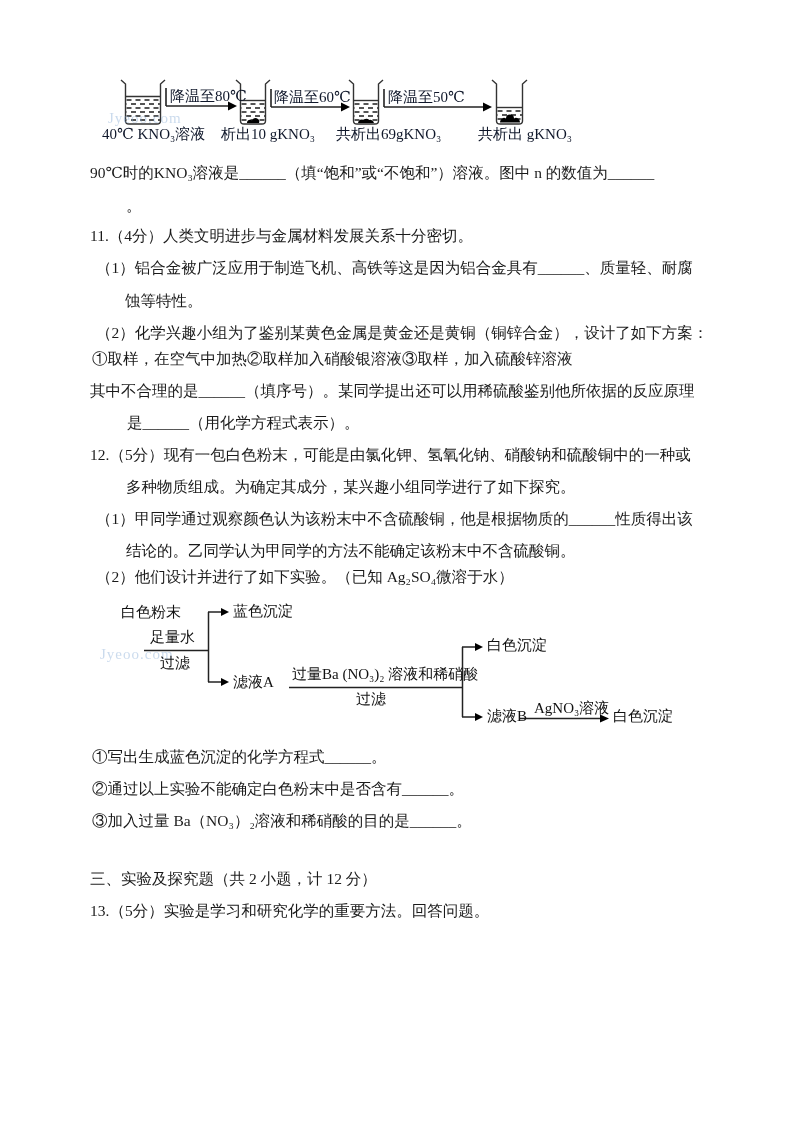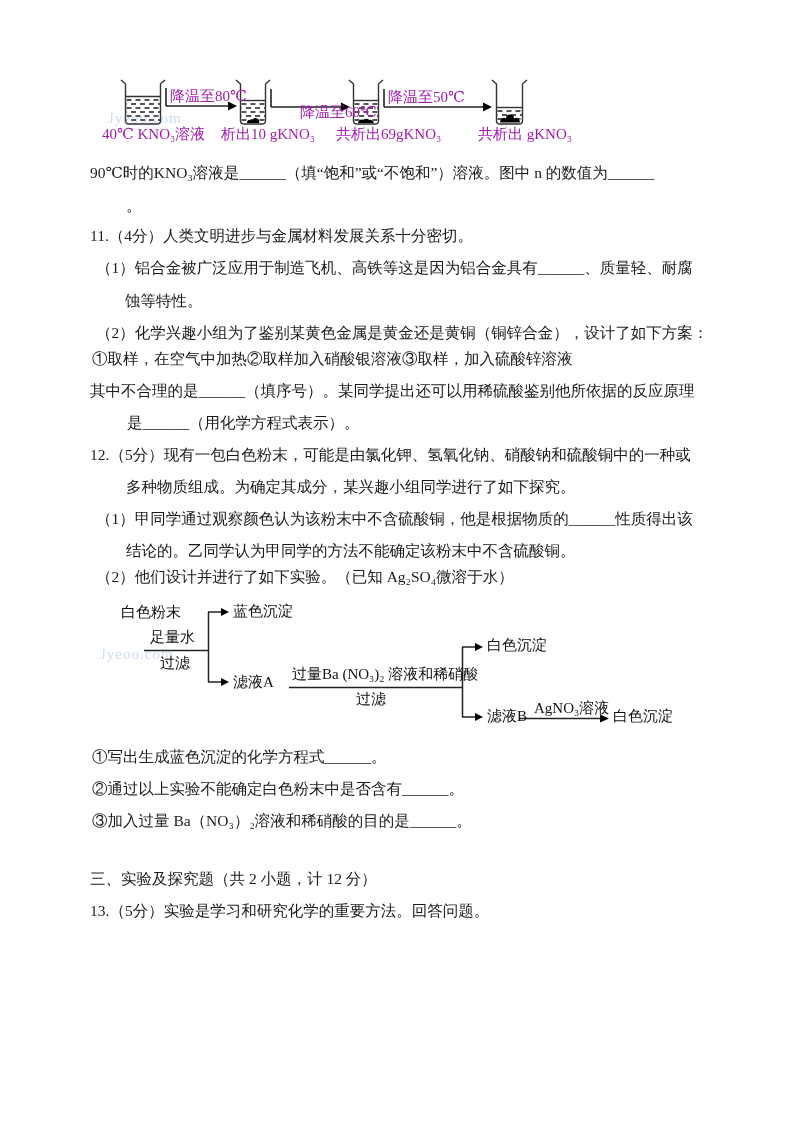--- a/index.html
+++ b/index.html
@@ -17,21 +17,21 @@
     font-size:15.5px;
     line-height:19px;
     white-space:pre;
     color:#1a1a1a;
   }
   .cap{
     position:absolute;
     font-size:15px;
     line-height:17px;
     white-space:pre;
-    color:#a21caf;
+    color:#0f172a;
   }
   .fc{
     position:absolute;
     font-size:15px;
     line-height:17px;
     white-space:pre;
     color:#111;
   }
   .vert{
     width:18px;
@@ -142,21 +142,21 @@
 
   <div class="wm" style="left:108px;top:110px;">Jyeoo.com</div>
   <div class="wm" style="left:100px;top:646px;">Jyeoo.com</div>
 
   <div class="cap" style="left:102px;top:126px;">40℃ KNO₃溶液</div>
   <div class="cap" style="left:221px;top:126px;">析出10 gKNO₃</div>
   <div class="cap" style="left:336px;top:126px;">共析出69gKNO₃</div>
   <div class="cap" style="left:478px;top:126px;">共析出 gKNO₃</div>
 
   <div class="cap" style="left:170px;top:88px;">降温至80℃</div>
-  <div class="cap" style="left:274px;top:104px;margin-left:26px;">降温至60℃</div>
+  <div class="cap" style="left:274px;top:89px;">降温至60℃</div>
   <div class="cap" style="left:388px;top:89px;">降温至50℃</div>
 
   <div class="t" style="left:90px;top:163px;">90℃时的KNO₃溶液是______（填“饱和”或“不饱和”）溶液。图中 n 的数值为______</div>
   <div class="t" style="left:126px;top:196px;">。</div>
 
   <div class="t" style="left:90px;top:226px;">11.（4分）人类文明进步与金属材料发展关系十分密切。</div>
   <div class="t" style="left:96px;top:258px;">（1）铝合金被广泛应用于制造飞机、高铁等这是因为铝合金具有______、质量轻、耐腐</div>
   <div class="t" style="left:125px;top:291px;">蚀等特性。</div>
   <div class="t" style="left:96px;top:323px;">（2）化学兴趣小组为了鉴别某黄色金属是黄金还是黄铜（铜锌合金），设计了如下方案：</div>
   <div class="t" style="left:92px;top:349px;">①取样，在空气中加热②取样加入硝酸银溶液③取样，加入硫酸锌溶液</div>

